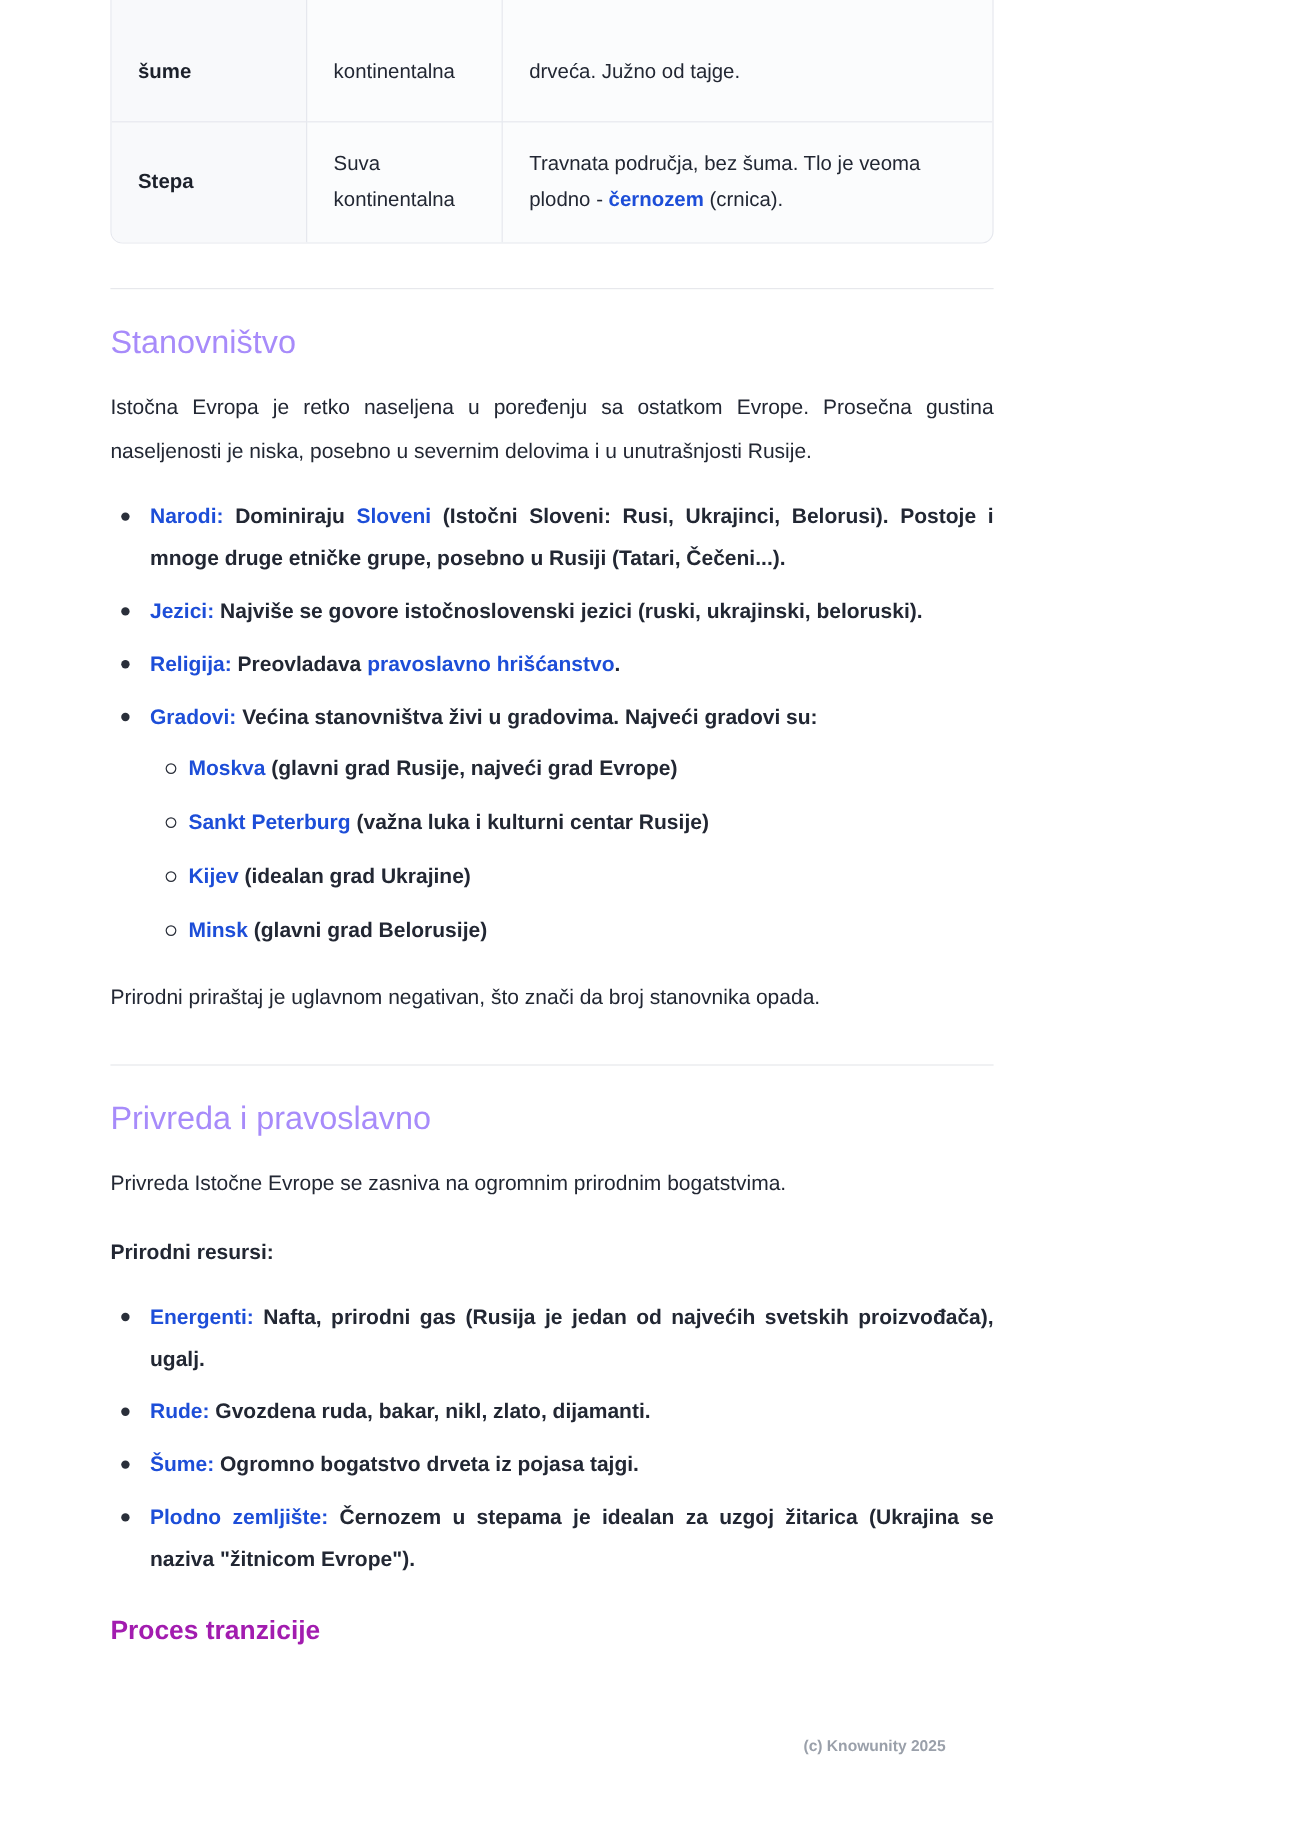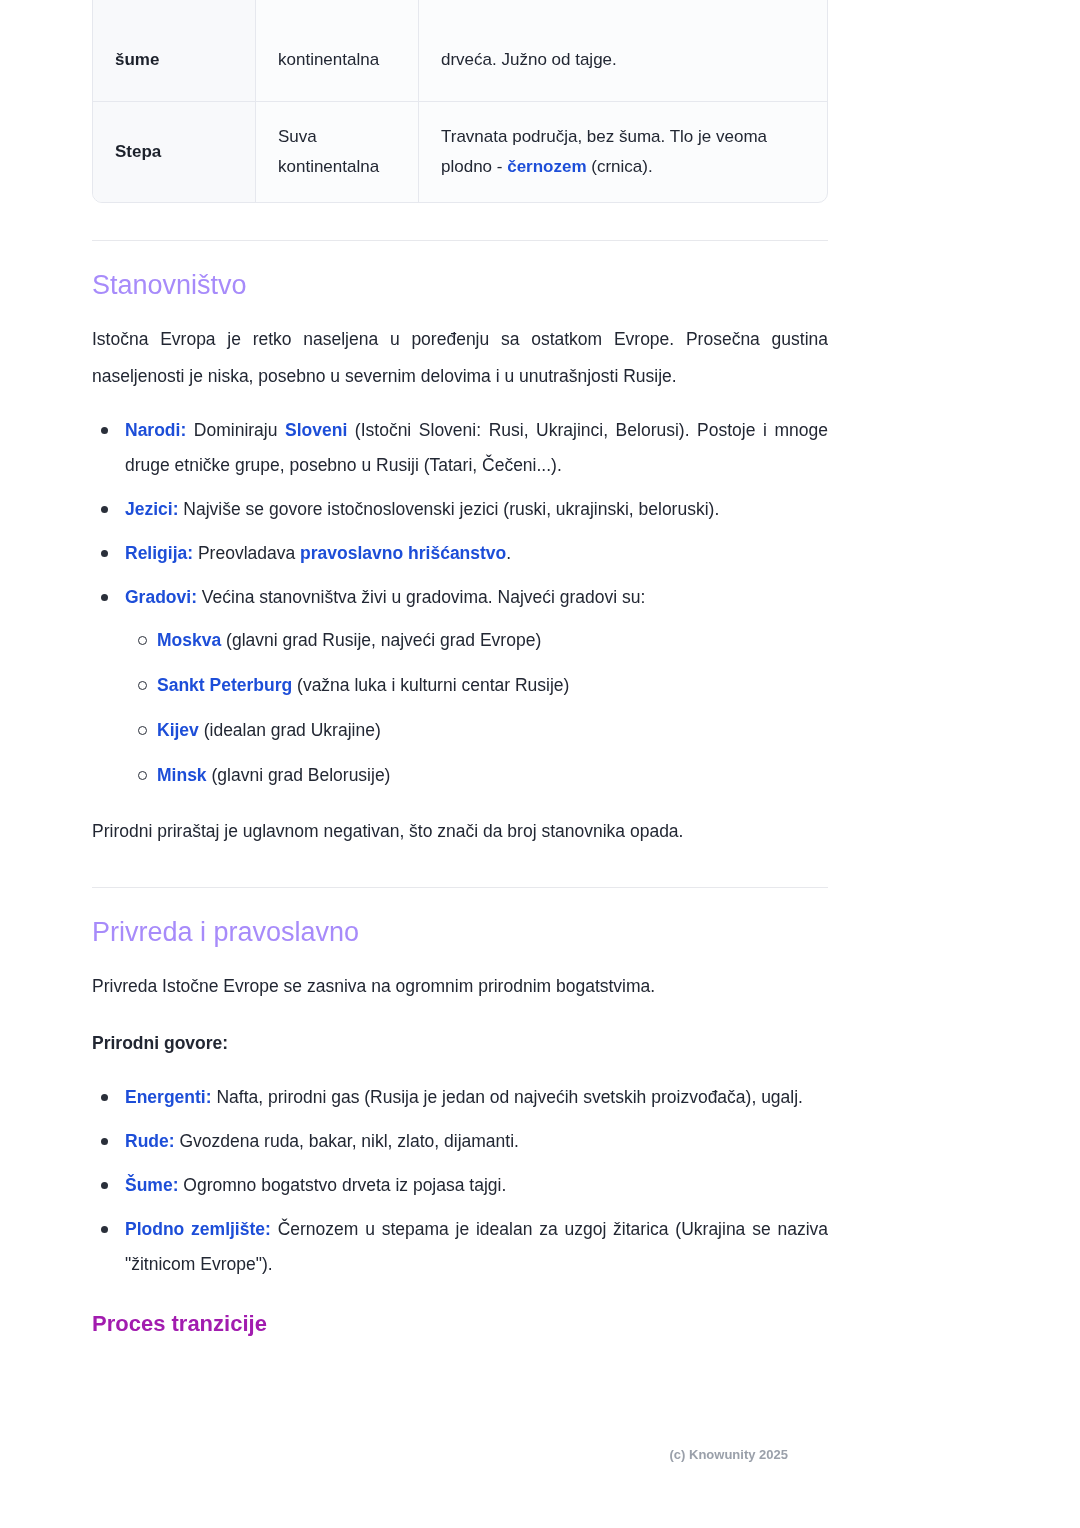--- a/index.html
+++ b/index.html
@@ -79,20 +79,21 @@
   }
   p.bold-p { font-weight: bold; text-align: left; }
 
   b { color: #1d4ed8; }
 
   ul.main {
     list-style: none;
     margin: 18px 0 0 0;
     padding: 0;
     font-size: 17.5px;
+    font-weight: bold;
   }
   ul.main > li {
     position: relative;
     padding-left: 33px;
     margin-bottom: 9px;
     line-height: 35px;
     text-align: justify;
   }
   ul.main > li::before {
     content: "";
@@ -201,21 +202,21 @@
     </ul>
 
     <p class="body-p">Prirodni priraštaj je uglavnom negativan, što znači da broj stanovnika opada.</p>
 
     <div class="divider"></div>
 
     <h2 class="purple-h">Privreda i pravoslavno</h2>
 
     <p class="body-p">Privreda Istočne Evrope se zasniva na ogromnim prirodnim bogatstvima.</p>
 
-    <p class="body-p bold-p">Prirodni govore:</p>
+    <p class="body-p bold-p">Prirodni resursi:</p>
 
     <ul class="main">
       <li><b>Energenti:</b><span> Nafta, prirodni gas (Rusija je jedan od najvećih svetskih proizvođača), ugalj.</span></li>
       <li><b>Rude:</b><span> Gvozdena ruda, bakar, nikl, zlato, dijamanti.</span></li>
       <li><b>Šume:</b><span> Ogromno bogatstvo drveta iz pojasa tajgi.</span></li>
       <li><b>Plodno zemljište:</b><span> Černozem u stepama je idealan za uzgoj žitarica (Ukrajina se naziva "žitnicom Evrope").</span></li>
     </ul>
 
     <h3 class="purple-h">Proces tranzicije</h3>
 

